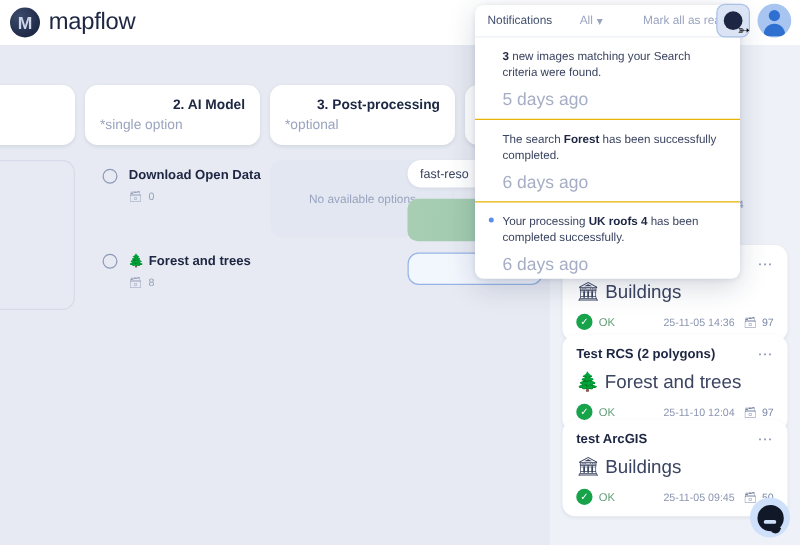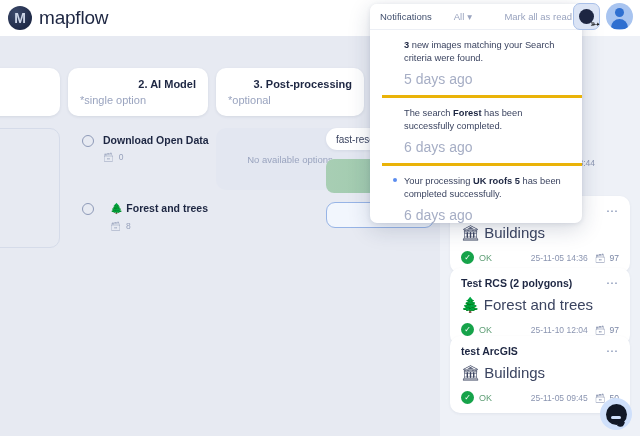--- a/index.html
+++ b/index.html
@@ -47,21 +47,21 @@
     width: 140px; height: 120px; border-radius: 10px;
     border: 1px solid #d5dbe9; background: transparent;
   }
   .panel.opts { border: none; background: transparent; }
   .panel.empty {
     background: #e3e7f1; border: none;
     display: flex; align-items: center; justify-content: center;
   }
   .empty-txt { font-size: 9.5px; color: #9aa4bf; }
 
-  .opt-row { display: flex; align-items: flex-start; padding: 6px 0 0 14px; justify-content: space-between; }
+  .opt-row { display: flex; align-items: flex-start; padding: 6px 0 0 14px; }
   .opt-row + .opt-row { margin-top: 34px; }
   .radio {
     width: 12px; height: 12px; border-radius: 50%;
     border: 1.4px solid #8e9ab8; background: transparent; flex: none; margin-top: 1px;
   }
   .opt-body { margin-left: 9px; }
   .opt-label { font-size: 10.5px; font-weight: bold; color: #1d2642; white-space: nowrap; display:flex; align-items:center; gap:4px;}
   .opt-count { font-size: 8.5px; color: #97a1bb; margin-top: 6px; display: flex; align-items: center; gap: 5px; }
 
   
@@ -99,37 +99,36 @@
   .ok-circle {
     width: 13px; height: 13px; border-radius: 50%; background: #16a34a;
     color: #fff; font-size: 8px; display: flex; align-items: center; justify-content: center;
   }
   .ok-txt { font-size: 9px; color: #5f9e76; }
   .res-date { margin-left: auto; font-size: 8.5px; color: #8b95b1; }
   .cnt-wrap { margin-left: 7px; display: flex; align-items: center; gap: 4px; font-size: 8.5px; color: #7a86a5; }
 
   
   .notif {
-    position: absolute; left: 370px; top: 4px; width: 212px; height: 219px;
+    position: absolute; left: 380px; top: 4px; width: 212px; height: 219px;
     background: #fff; border-radius: 7px;
     box-shadow: 0 6px 22px rgba(30,45,85,0.18), 0 1px 4px rgba(30,45,85,0.10);
     overflow: hidden; z-index: 20;
   }
   .notif-head {
     height: 26px; display: flex; align-items: center; padding: 0 10px;
     border-bottom: 1px solid #eceff5; background: #fff;
   }
   .n-title { font-size: 9.5px; color: #42506e; }
   .n-filter { margin-left: 22px; font-size: 9.5px; color: #9aa4bf; display: flex; align-items: center; gap: 3px; }
   .n-mark { margin-left: auto; font-size: 9.5px; color: #9aa4bf; }
   .n-list { position: relative; }
   .n-item {
     position: relative; padding: 9px 12px 8px 22px;
-    border-bottom: 3px solid #eab308;
-    margin-left: 12px;
+    border-bottom: 1px solid #eab308;
   }
   .n-unread::before {
     content: ""; position: absolute; left: 11px; top: 12px;
     width: 4px; height: 4px; border-radius: 50%; background: #5b8def;
   }
   .n-text { font-size: 9.3px; color: #3b4460; line-height: 1.45; }
   .n-text b { color: #1d2642; }
   .n-time { margin-top: 5px; font-size: 14px; color: #a6aec5; }
 
   
@@ -312,21 +311,21 @@
     <div class="n-list">
       <div class="n-item">
         <div class="n-text"><b>3</b> new images matching your Search criteria were found.</div>
         <div class="n-time">5 days ago</div>
       </div>
       <div class="n-item">
         <div class="n-text">The search <b>Forest</b> has been successfully completed.</div>
         <div class="n-time">6 days ago</div>
       </div>
       <div class="n-item n-unread">
-        <div class="n-text">Your processing <b>UK roofs 5</b> has been completed successfully.</div>
+        <div class="n-text">Your processing <b>UK roofs 4</b> has been completed successfully.</div>
         <div class="n-time">6 days ago</div>
       </div>
       <div class="n-item n-unread">
         <div class="n-text">Your processing <b>test UK roofs 12.5</b> has been completed successfully.</div>
 
       </div>
 
     </div>
   </div>
 

